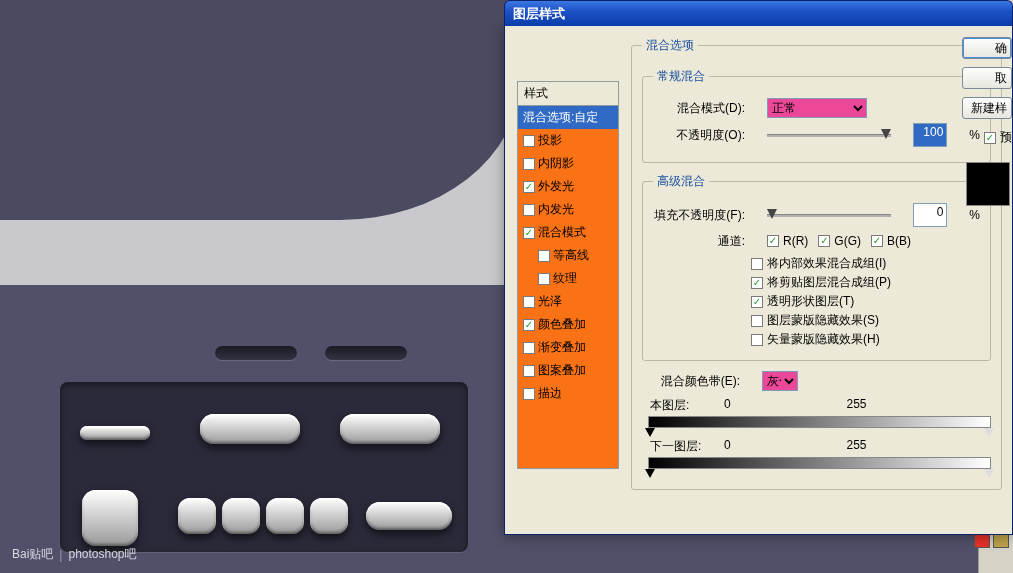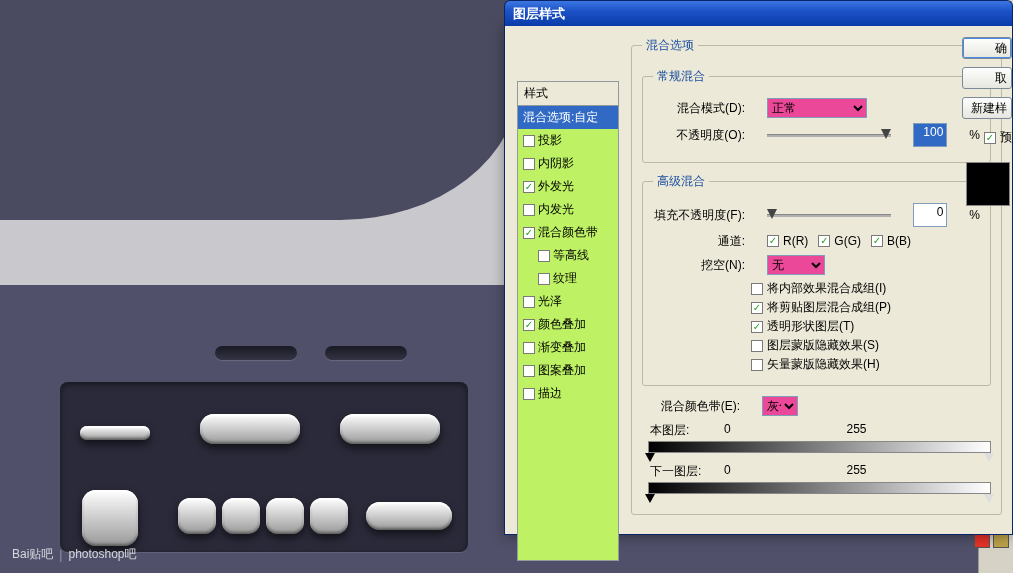--- a/index.html
+++ b/index.html
@@ -31,21 +31,21 @@
 .watermark .divider { opacity:.5; }
 
 
 .dialog { position: absolute; left: 504px; top: 25px; width: 509px; height: 510px; background: #ece9d8; border: 1px solid #0a246a; border-top: none; box-shadow: 0 2px 12px rgba(0,0,0,0.35); font-size: 12px; color: #000; }
 .titlebar { position: absolute; top: -25px; left: -1px; right: -1px; height: 26px; background: linear-gradient(#3b77e3,#1d52c7 40%,#0a3ca9); color: #fff; font-weight: bold; font-size: 13px; line-height: 26px; padding-left: 8px; border-radius: 6px 6px 0 0; border: 1px solid #0a246a; border-bottom: none;}
 .dlg-body { position: absolute; inset: 0; padding: 12px 10px 10px 12px; display: flex; gap: 12px; }
 
 
 .styles-col { width: 102px; margin-top: 44px; }
 .styles-head { border: 1px solid #919b9c; border-bottom: none; background: #ece9d8; padding: 3px 6px; }
-.styles-list { border: 1px solid #919b9c; width: 100%; height: 456px; background: #bef264; }
+.styles-list { border: 1px solid #919b9c; width: 100%; height: 364px; background: #f97316; }
 .s-item { padding: 3px 5px 3px 5px; display: flex; align-items: center; gap: 3px; cursor: default; }
 .s-item.sel { background: #316ac5; color: #fff; }
 .s-item.indent { padding-left: 20px; }
 .cb { width: 12px; height: 12px; border: 1px solid #7a7a7a; background: #fff; display: inline-flex; align-items: center; justify-content: center; font-size: 10px; line-height: 1; color: #21a121; flex: 0 0 12px; }
 
 
 .right-col { flex: 1; position: relative; }
 fieldset { border: 1px solid #b9b9a8; border-radius: 3px; padding: 8px 10px 10px 10px; margin-bottom: 10px; }
 legend { padding: 0 4px; color: #1a4fa0; }
 .subfs { margin-top: 6px; }
@@ -139,21 +139,21 @@
           <div class="s-item">
             <span class="cb">✓</span>
             <span>外发光</span>
           </div>
           <div class="s-item">
             <span class="cb"></span>
             <span>内发光</span>
           </div>
           <div class="s-item">
             <span class="cb">✓</span>
-            <span>混合颜色带</span>
+            <span>混合模式</span>
           </div>
           <div class="s-item indent">
             <span class="cb"></span>
             <span>等高线</span>
           </div>
           <div class="s-item indent">
             <span class="cb"></span>
             <span>纹理</span>
           </div>
           <div class="s-item">
@@ -220,26 +220,20 @@
                 </label>
               <label class="chk-row">
                   <span class="cb">✓</span>
                   <span>G(G)</span>
                 </label>
               <label class="chk-row">
                   <span class="cb">✓</span>
                   <span>B(B)</span>
                 </label>
             </div>
-          </div>
-          <div class="row">
-            <span class="lbl">挖空(N):</span>
-            <select style="width:58px">
-              <option>无</option>
-            </select>
           </div>
           <div class="chk-col" id="adv-opts">
               <label class="chk-row">
                 <span class="cb"></span>
                 <span>将内部效果混合成组(I)</span>
               </label>
               <label class="chk-row">
                 <span class="cb">✓</span>
                 <span>将剪贴图层混合成组(P)</span>
               </label>

